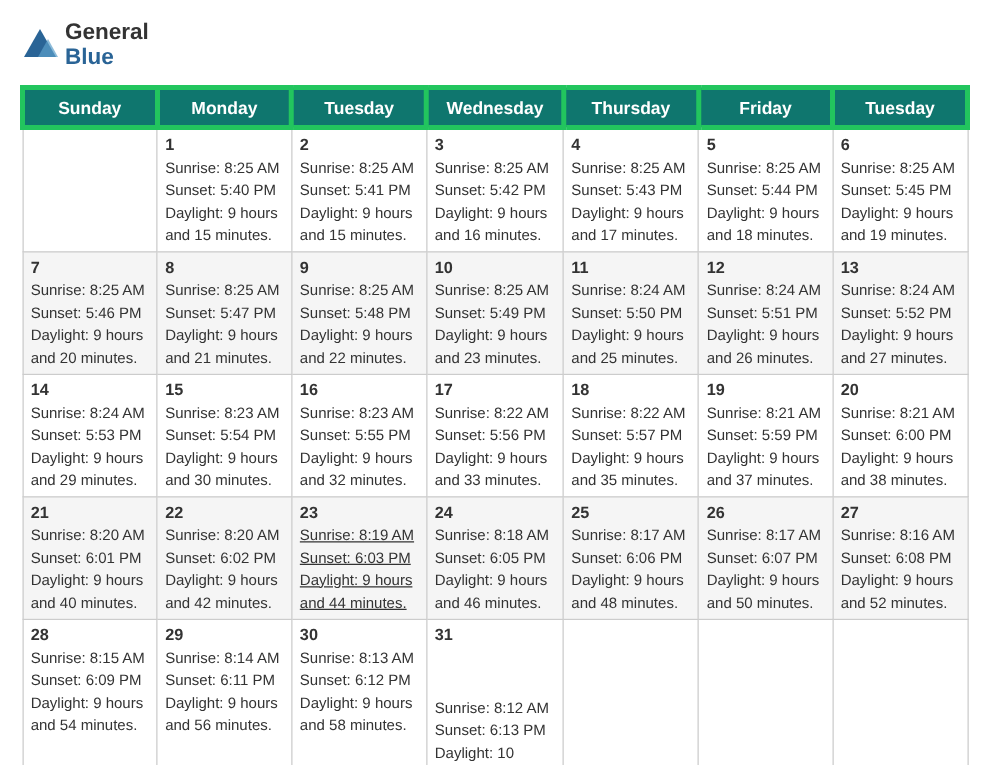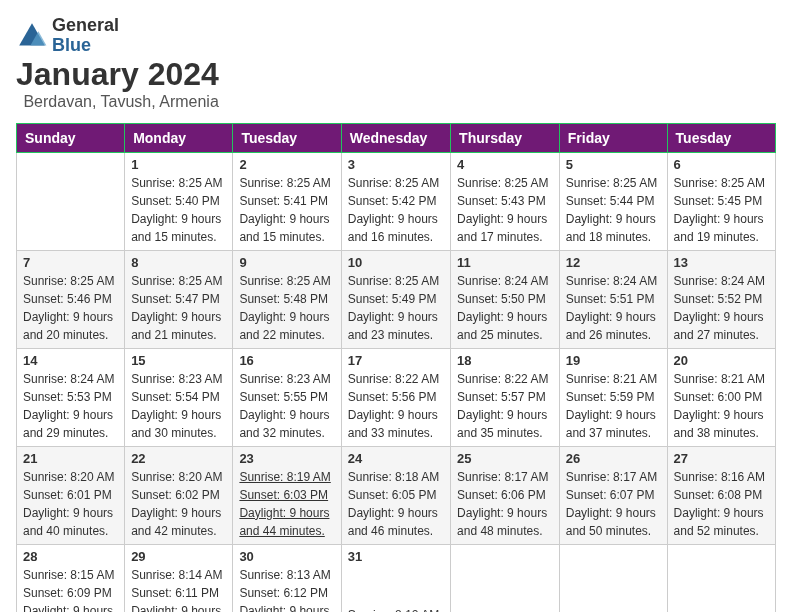--- a/index.html
+++ b/index.html
@@ -8,21 +8,20 @@
       background: #fff;
       width: 792px;
       min-height: 612px;
       padding: 16px;
     }
     .header {
       display: flex;
       justify-content: space-between;
       align-items: flex-start;
       margin-bottom: 12px;
-      flex-direction: column;
     }
     .logo {
       display: flex;
       align-items: center;
       gap: 4px;
     }
     .logo-text {
       display: flex;
       flex-direction: column;
       line-height: 1.1;
@@ -51,26 +50,26 @@
     }
     .location {
       font-size: 16px;
       color: #555;
     }
     .calendar {
       width: 100%;
       border-collapse: collapse;
     }
     .calendar th {
-      background: #701a75;
+      background: #0f766e;
       color: #fff;
       padding: 6px 8px;
-      text-align: left;
+      text-align: center;
       font-size: 14px;
-      border: 1px solid #22c55e;
+      border: 4px solid #22c55e;
     }
     .calendar td {
       vertical-align: top;
       border: 1px solid #ccc;
       padding: 4px 6px;
       width: 110px;
       min-height: 80px;
       font-size: 11px;
       color: #333;
       background: #fff;
@@ -100,24 +99,20 @@
   <div class="logo">
     <svg class="logo-icon" viewBox="0 0 40 40" width="40" height="40">
       <polygon points="20,4 36,32 4,32" fill="#2a6496"></polygon>
       <polygon points="28,14 38,32 18,32" fill="#5b9ec9" opacity="0.7"></polygon>
     </svg>
     <div class="logo-text">
       <span class="logo-general">General</span>
       <span class="logo-blue">Blue</span>
     </div>
   </div>
-  <div class="title-block">
-    <div class="month-year">January 2024</div>
-    <div class="location">Berdavan, Tavush, Armenia</div>
-  </div>
 </div>
 
 <table class="calendar">
   <thead>
     <tr>
     <th>Sunday</th>
         <th>Monday</th>
         <th>Tuesday</th>
         <th>Wednesday</th>
         <th>Thursday</th>

